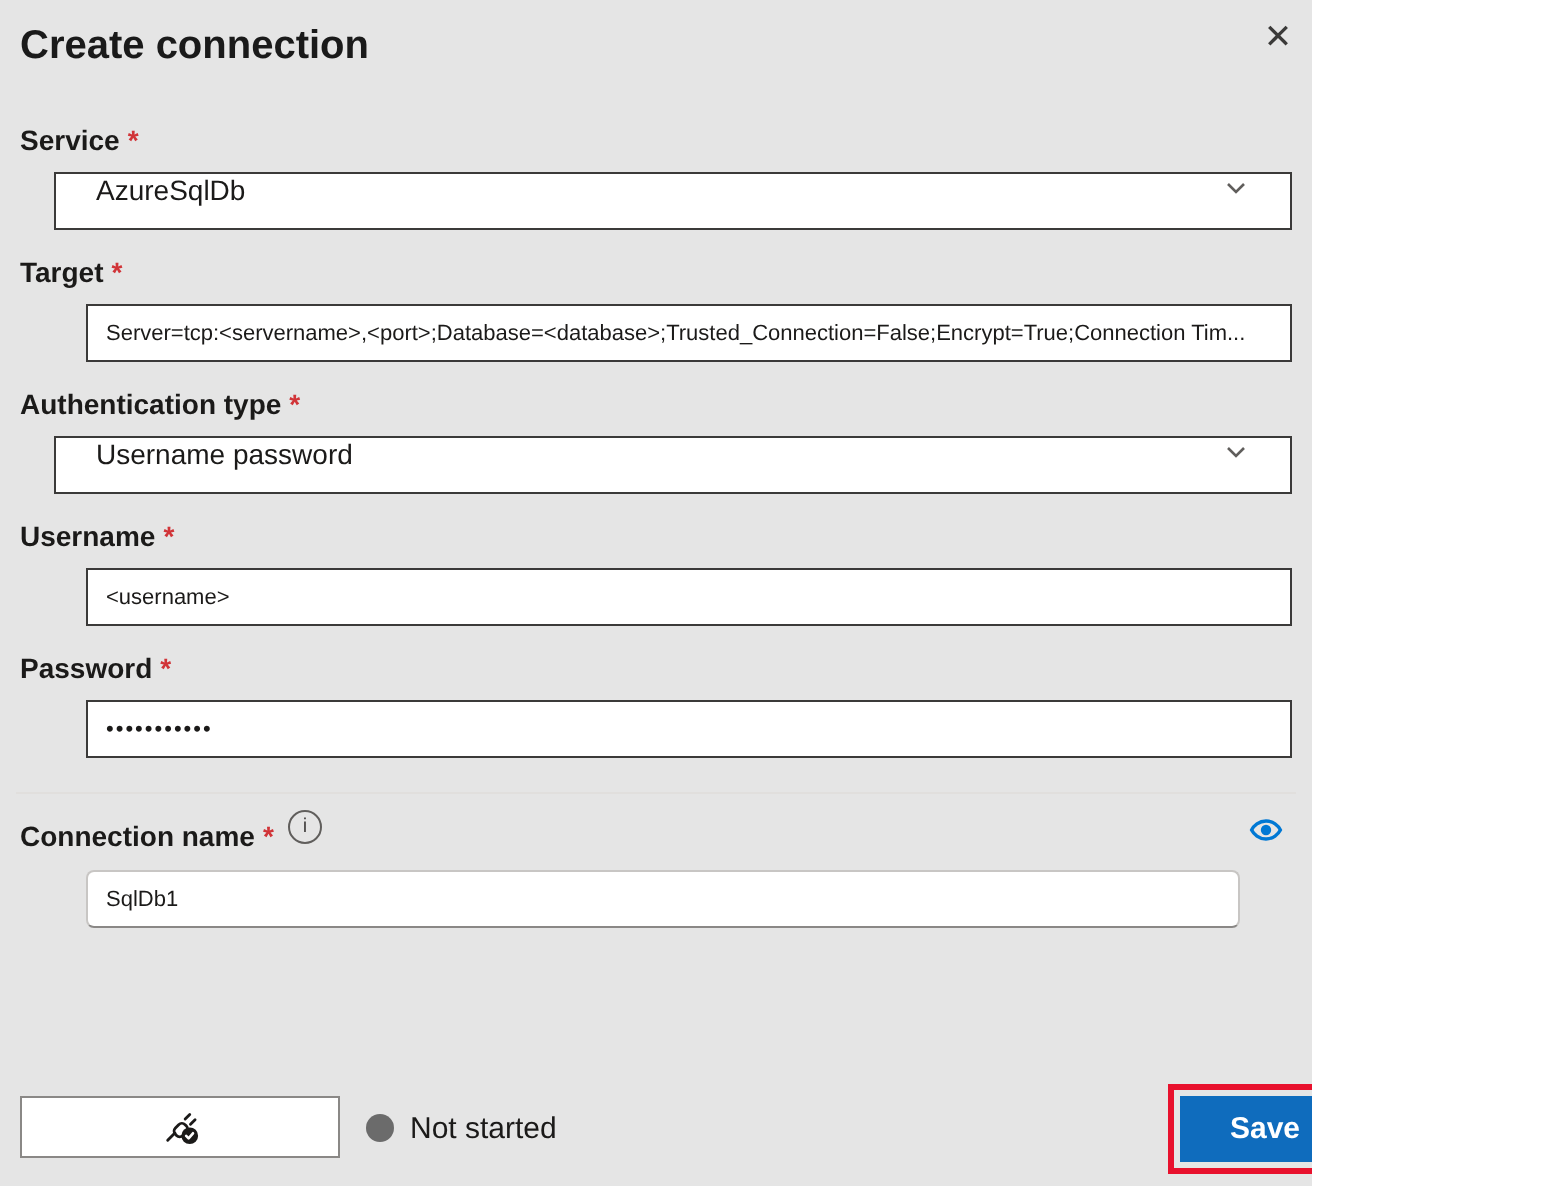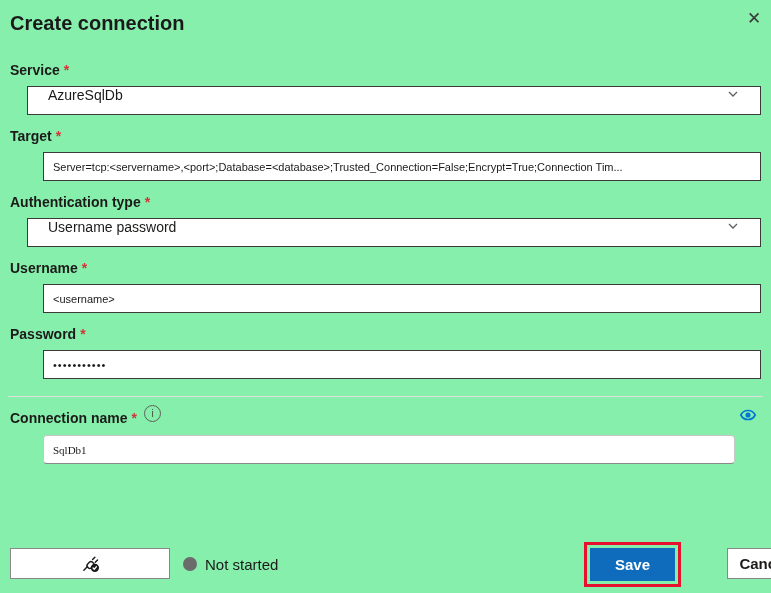--- a/index.html
+++ b/index.html
@@ -1,21 +1,21 @@
 <!DOCTYPE html>
 <html><head>
 <meta charset="utf-8">
 <style>
   html, body { margin: 0; padding: 0; background: #ffffff; }
   * { box-sizing: border-box; }
   .dialog {
     position: relative;
-    width: 771px;
+    width: 656px;
     height: 593px;
-    background: #86efac;
+    background: #e5e5e5;
     font-family: "Liberation Sans", "DejaVu Sans", sans-serif;
     color: #1b1a19;
     overflow: hidden;
   }
   .dialog-title {
     position: absolute;
     left: 10px;
     top: 12px;
     font-size: 20px;
     font-weight: 600;
@@ -71,21 +71,20 @@
     font-family: "Liberation Sans", "DejaVu Sans", sans-serif;
     color: #1b1a19;
     outline: none;
     margin-left: 33px;
   }
   .text-input.rounded {
     right: 36px;
     border: 1px solid #c8c6c4;
     border-bottom-color: #8a8886;
     border-radius: 4px;
-    font-family: Liberation Serif, serif;
   }
   .divider {
     position: absolute;
     left: 8px;
     right: 8px;
     top: 396px;
     height: 0;
     border-top: 1px solid #e1dfdd;
   }
   .info-icon {

